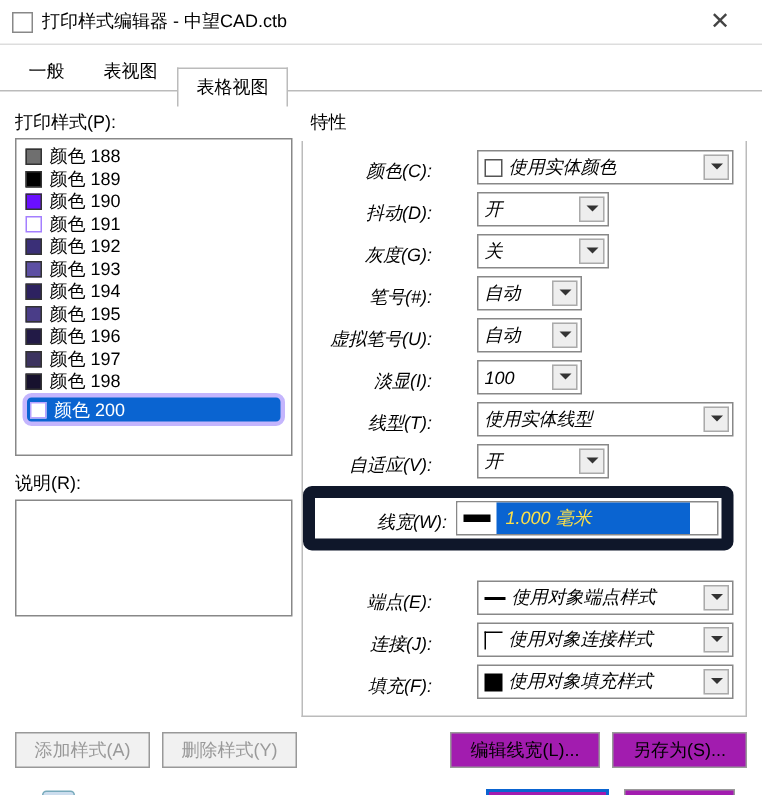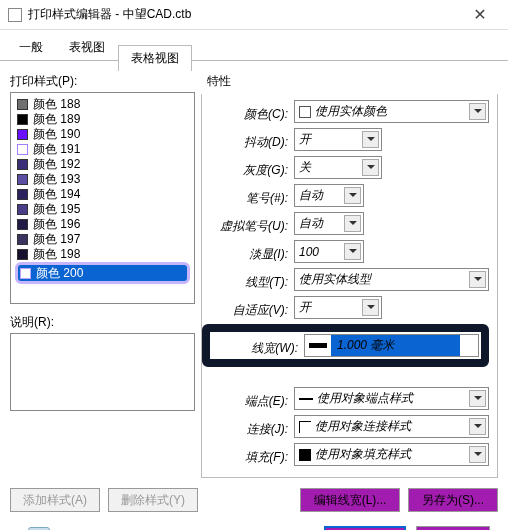--- a/index.html
+++ b/index.html
@@ -17,29 +17,29 @@
   .styles-list { border: 1px solid #888; height: 212px; overflow-y: scroll; background: #fff; padding: 4px; }
   .style-item { display: flex; align-items: center; height: 15px; padding: 0 2px; cursor: pointer; }
   .swatch { width: 11px; height: 11px; border: 1px solid #333; margin-right: 5px; }
   .style-item.highlight-box { border: 3px solid #c4b5fd; border-radius: 6px; height: 22px; background: #0a64d1; color: #fff; }
   .desc-box { border: 1px solid #888; height: 78px; margin-top: 2px; }
   .prop-grid { border: 1px solid #bbb; border-top: none; padding: 6px 8px 6px 0; }
   .prop-head { margin-bottom: 4px; padding-left: 6px; }
   .row { display: flex; align-items: flex-end; margin-bottom: 5px; font-style: italic; }
   .row-label { width: 92px; text-align: right; padding-right: 6px; }
   .row-control { flex: 1; display: flex; }
-  .combo { flex: 1; height: 23px; border: 1px solid #888; background: #fff; display: flex; align-items: center; padding: 0 4px; position: relative; }
+  .combo { flex: 1; height: 23px; border: 1px solid #888; background: #fff; display: flex; align-items: center; padding: 0 4px; position: relative; margin-left: 24px; }
   .combo .arrow { position: absolute; right: 2px; top: 2px; width: 17px; height: 17px; border: 1px solid #aaa; background: #eee; display: flex; align-items: center; justify-content: center; }
   .combo .arrow::after { content: ""; border: 4px solid transparent; border-top-color: #333; margin-top: 3px; }
   .lineweight-row { border: 8px solid #0f172a; border-radius: 6px; padding: 2px; margin-bottom: 20px; }
   .lineweight-row .row { margin-bottom: 0; }
   .lw-combo { flex: 1; height: 23px; border: 1px solid #888; display: flex; align-items: stretch; }
   .lw-sample { width: 26px; background: #fff; display: flex; align-items: center; justify-content: center; }
   .lw-sample::after { content: ""; width: 18px; height: 5px; background: #000; }
-  .lw-value { flex: 1; background: #0a64d1; color: #000000; display: flex; align-items: center; padding: 0 6px; }
+  .lw-value { flex: 1; background: #0a64d1; color: #fde047; display: flex; align-items: center; padding: 0 6px; }
   .chk { width: 12px; height: 12px; border: 1px solid #555; margin-right: 4px; display: inline-block; }
   .action-row { display: flex; padding: 10px 10px 0 10px; gap: 8px; }
   .btn { height: 24px; padding: 0 10px; border: 1px solid #999; background: #a21caf; cursor: pointer; display: inline-flex; align-items: center; justify-content: center; }
   .btn.disabled { color: #999; background: #f1f1f1; }
   .footer { display: flex; justify-content: flex-end; align-items: center; padding: 14px 18px; gap: 10px; }
   .help { width: 22px; height: 22px; border: 1px solid #7ab; border-radius: 3px; background: #cde; color: #146; display: flex; align-items: center; justify-content: center; margin-right: auto; margin-left: 10px; }
   .btn-primary { border: 2px solid #0a64d1; width: 82px; }
   .btn-std { width: 74px; font-family: Liberation Serif, serif; }
   .icon-box { width: 14px; height: 14px; border: 1px solid #888; margin-right: 6px; display: inline-block; }
 </style>

